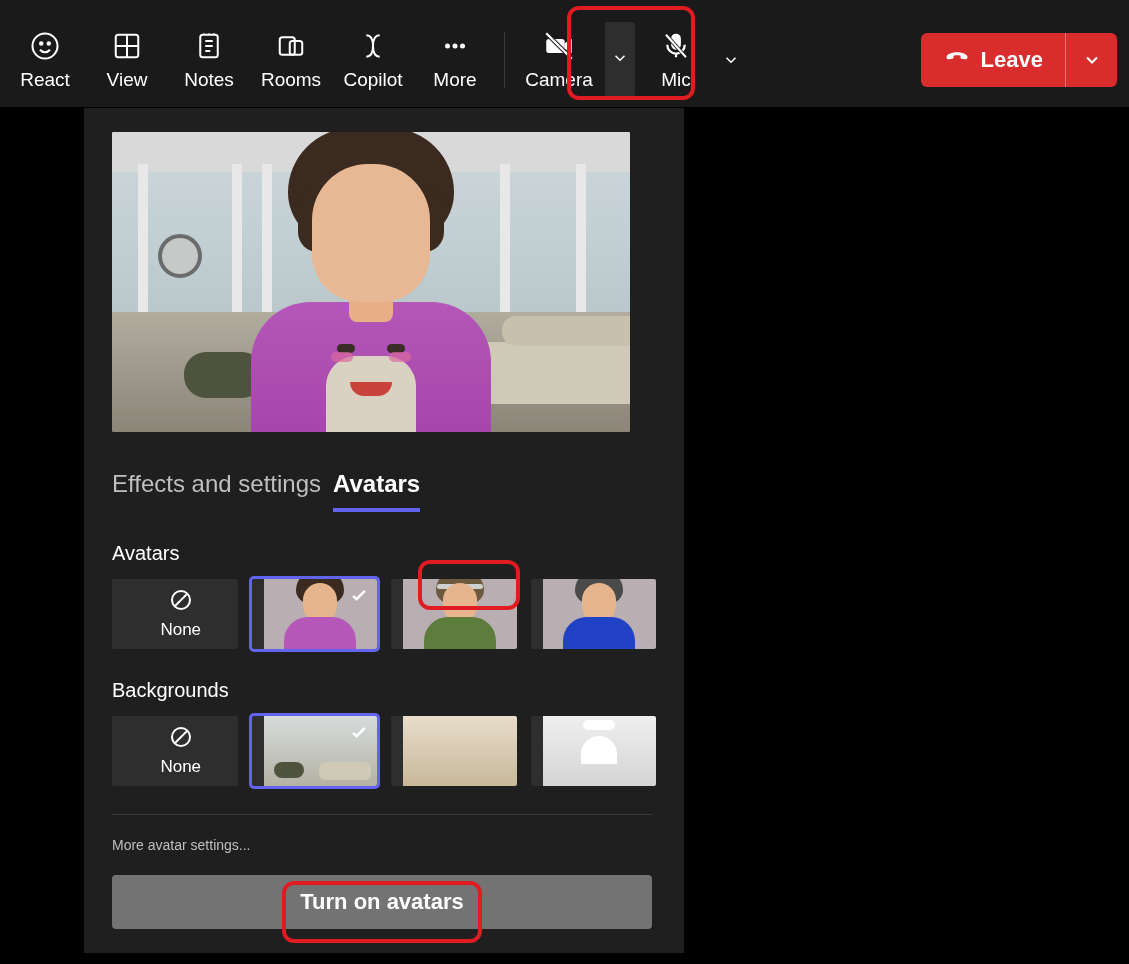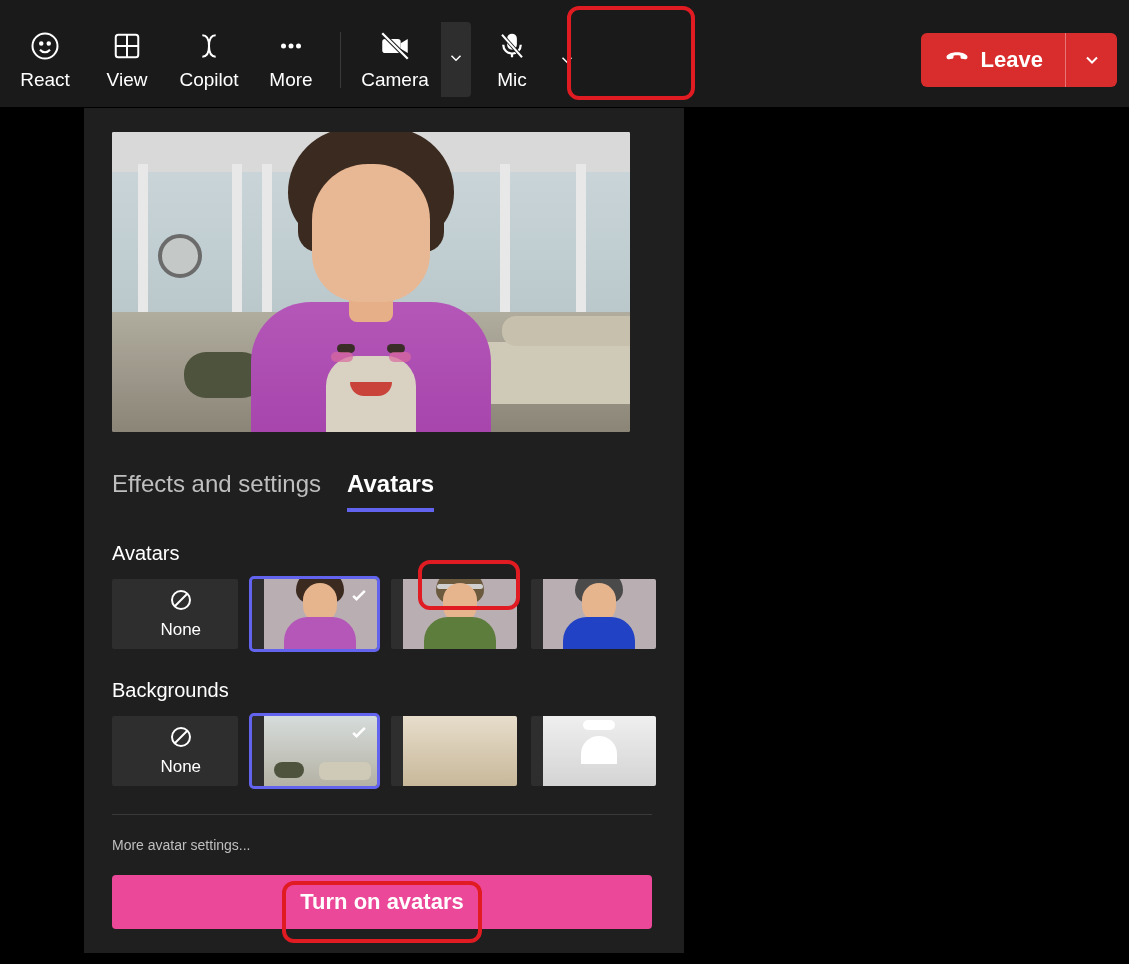--- a/index.html
+++ b/index.html
@@ -102,21 +102,21 @@
 .prev-hair  { position:absolute; bottom:198px; left:50%; transform:translateX(-50%); width:166px; height:116px; background:#3b2a1f; border-radius:80px 80px 64px 64px;}
 .prev-hair:after{content:"";position:absolute;top:60px;left:10px;width:40px;height:64px;background:#3b2a1f;border-radius:40px;}
 .prev-hair:before{content:"";position:absolute;top:60px;right:10px;width:40px;height:64px;background:#3b2a1f;border-radius:40px;}
 .prev-eye { position:absolute; top:192px; width:18px; height:9px; background:#3a2d28; border-radius:10px;}
 .prev-eye.l{left:96px;} .prev-eye.r{right:96px;}
 .prev-blush{position:absolute;top:200px;width:22px;height:10px;background:#d86a9e;border-radius:10px;opacity:.7;}
 .prev-blush.l{left:90px;} .prev-blush.r{right:90px;}
 .prev-mouth{position:absolute;top:230px;left:50%;transform:translateX(-50%);width:42px;height:14px;background:#c9433b;border-radius:0 0 20px 20px;}
 
 .tabs {
-  display:flex; gap:26px;
+  display:flex; gap:12px;
   margin-top: 38px;
 }
 .tab {
   font-size:24px; font-weight:400; color:#bfbfbf;
   padding-bottom: 10px;
   cursor:pointer;
 }
 .tab.active { color:#fff; font-weight:600; border-bottom:4px solid #6264f0; }
 
 .section-title { font-size:20px; color:#fff; margin-top: 30px; margin-bottom:14px; }
@@ -155,21 +155,21 @@
 .bg1:before{content:"";position:absolute;right:6px;bottom:6px;width:52px;height:18px;background:#cfc9b7;border-radius:6px;}
 .bg3:before{content:"";position:absolute;left:50%;top:4px;transform:translateX(-50%);width:32px;height:10px;background:#fff;border-radius:10px;}
 .bg3:after{content:"";position:absolute;left:50%;top:20px;transform:translateX(-50%);width:36px;height:28px;background:#fff;border-radius:18px 18px 0 0;}
 
 .divider { height:1px; background:#3a3a3a; margin: 28px 0 22px; width:540px;}
 
 .more-link { font-size:14px; color:#bfbfbf; cursor:pointer; margin-bottom:22px; display:block;}
 
 .cta {
   width:540px; height:54px;
-  background:#ec4899;
+  background:#737373;
   display:flex; align-items:center; justify-content:center;
   font-size:22px; font-weight:600; color:#fff;
   cursor:pointer; border-radius:4px;
 }
 
 
 .hl {
   position:absolute;
   border:4px solid #e11b22;
   border-radius:12px;
@@ -196,21 +196,40 @@
   <div class="tool">
     <span class="icon">
       <svg width="30" height="30" viewBox="0 0 24 24" fill="none" stroke="#fff" stroke-width="1.6">
         <rect x="3" y="3" width="18" height="18" rx="2"></rect>
           <path d="M12 3v18M3 12h18"></path>
       </svg>
     </span>
     <span class="lbl">View</span>
   </div>
 
-
+  <div class="tool">
+    <span class="icon">
+      <svg width="30" height="30" viewBox="0 0 24 24" fill="none" stroke="#fff" stroke-width="1.6">
+        <rect x="5" y="3" width="14" height="18" rx="2"></rect>
+          <path d="M9 8h6M9 12h6M9 16h4"></path>
+          <path d="M8 3v-1M12 3v-1M16 3v-1"></path>
+      </svg>
+    </span>
+    <span class="lbl">Notes</span>
+  </div>
+
+  <div class="tool">
+    <span class="icon">
+      <svg width="30" height="30" viewBox="0 0 24 24" fill="none" stroke="#fff" stroke-width="1.6">
+        <rect x="3" y="5" width="12" height="14" rx="2"></rect>
+          <rect x="11" y="8" width="10" height="11" rx="2"></rect>
+      </svg>
+    </span>
+    <span class="lbl">Rooms</span>
+  </div>
 
   <div class="tool">
     <span class="icon">
       <svg width="32" height="32" viewBox="0 0 24 24" fill="none" stroke="#fff" stroke-width="1.5">
         <path d="M7 4c4 0 5 4 5 8s-1 8-5 8"></path>
           <path d="M17 4c-4 0-5 4-5 8s1 8 5 8"></path>
       </svg>
     </span>
     <span class="lbl">Copilot</span>
   </div>

